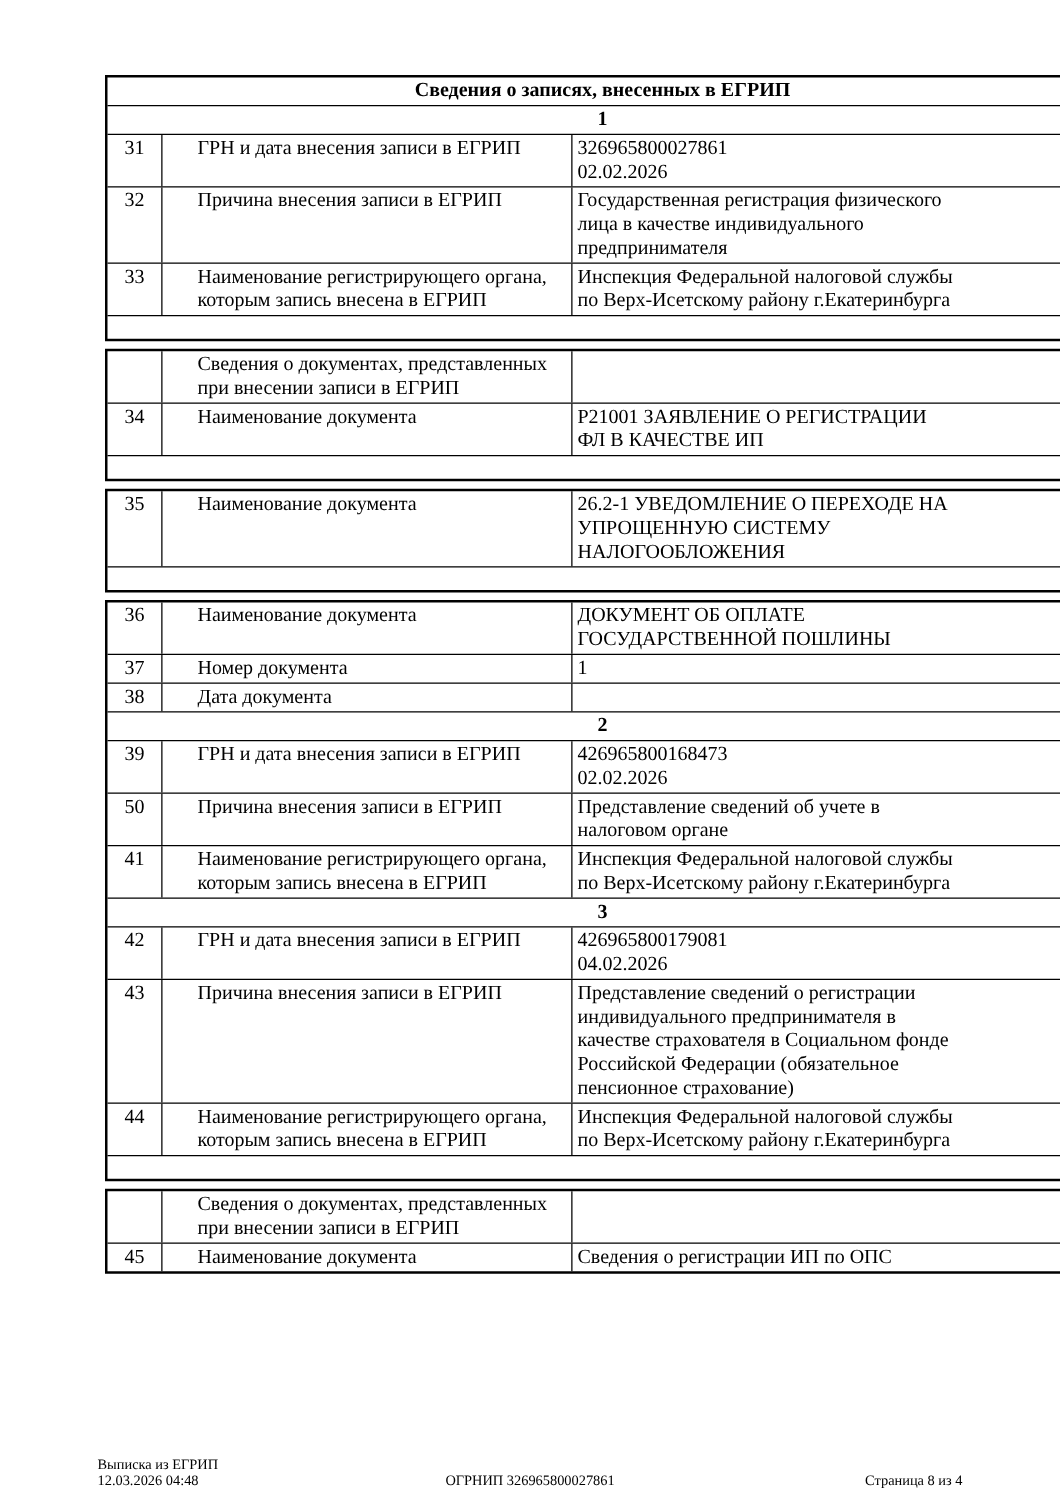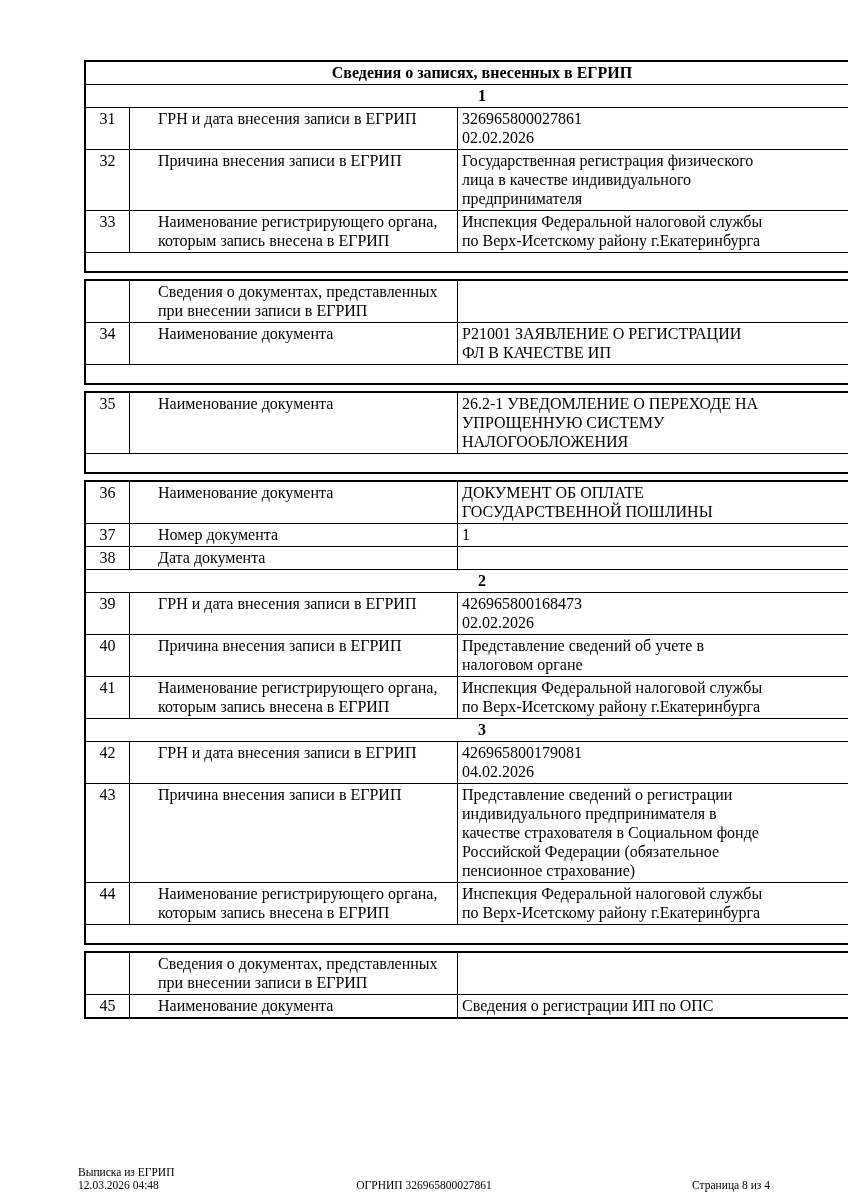--- a/index.html
+++ b/index.html
@@ -116,21 +116,21 @@
       <div class="cell label">Дата документа</div>
     </div>
     <div class="row merged">2</div>
     <div class="row">
       <div class="cell num">39</div>
       <div class="cell label">ГРН и дата внесения записи в ЕГРИП</div>
       <div class="cell value">426965800168473
 02.02.2026</div>
     </div>
     <div class="row">
-      <div class="cell num">40</div>
+      <div class="cell num">50</div>
       <div class="cell label">Причина внесения записи в ЕГРИП</div>
       <div class="cell value">Представление сведений об учете в
 налоговом органе</div>
     </div>
     <div class="row">
       <div class="cell num">41</div>
       <div class="cell label">Наименование регистрирующего органа,
 которым запись внесена в ЕГРИП</div>
       <div class="cell value">Инспекция Федеральной налоговой службы
 по Верх-Исетскому району г.Екатеринбурга</div>

